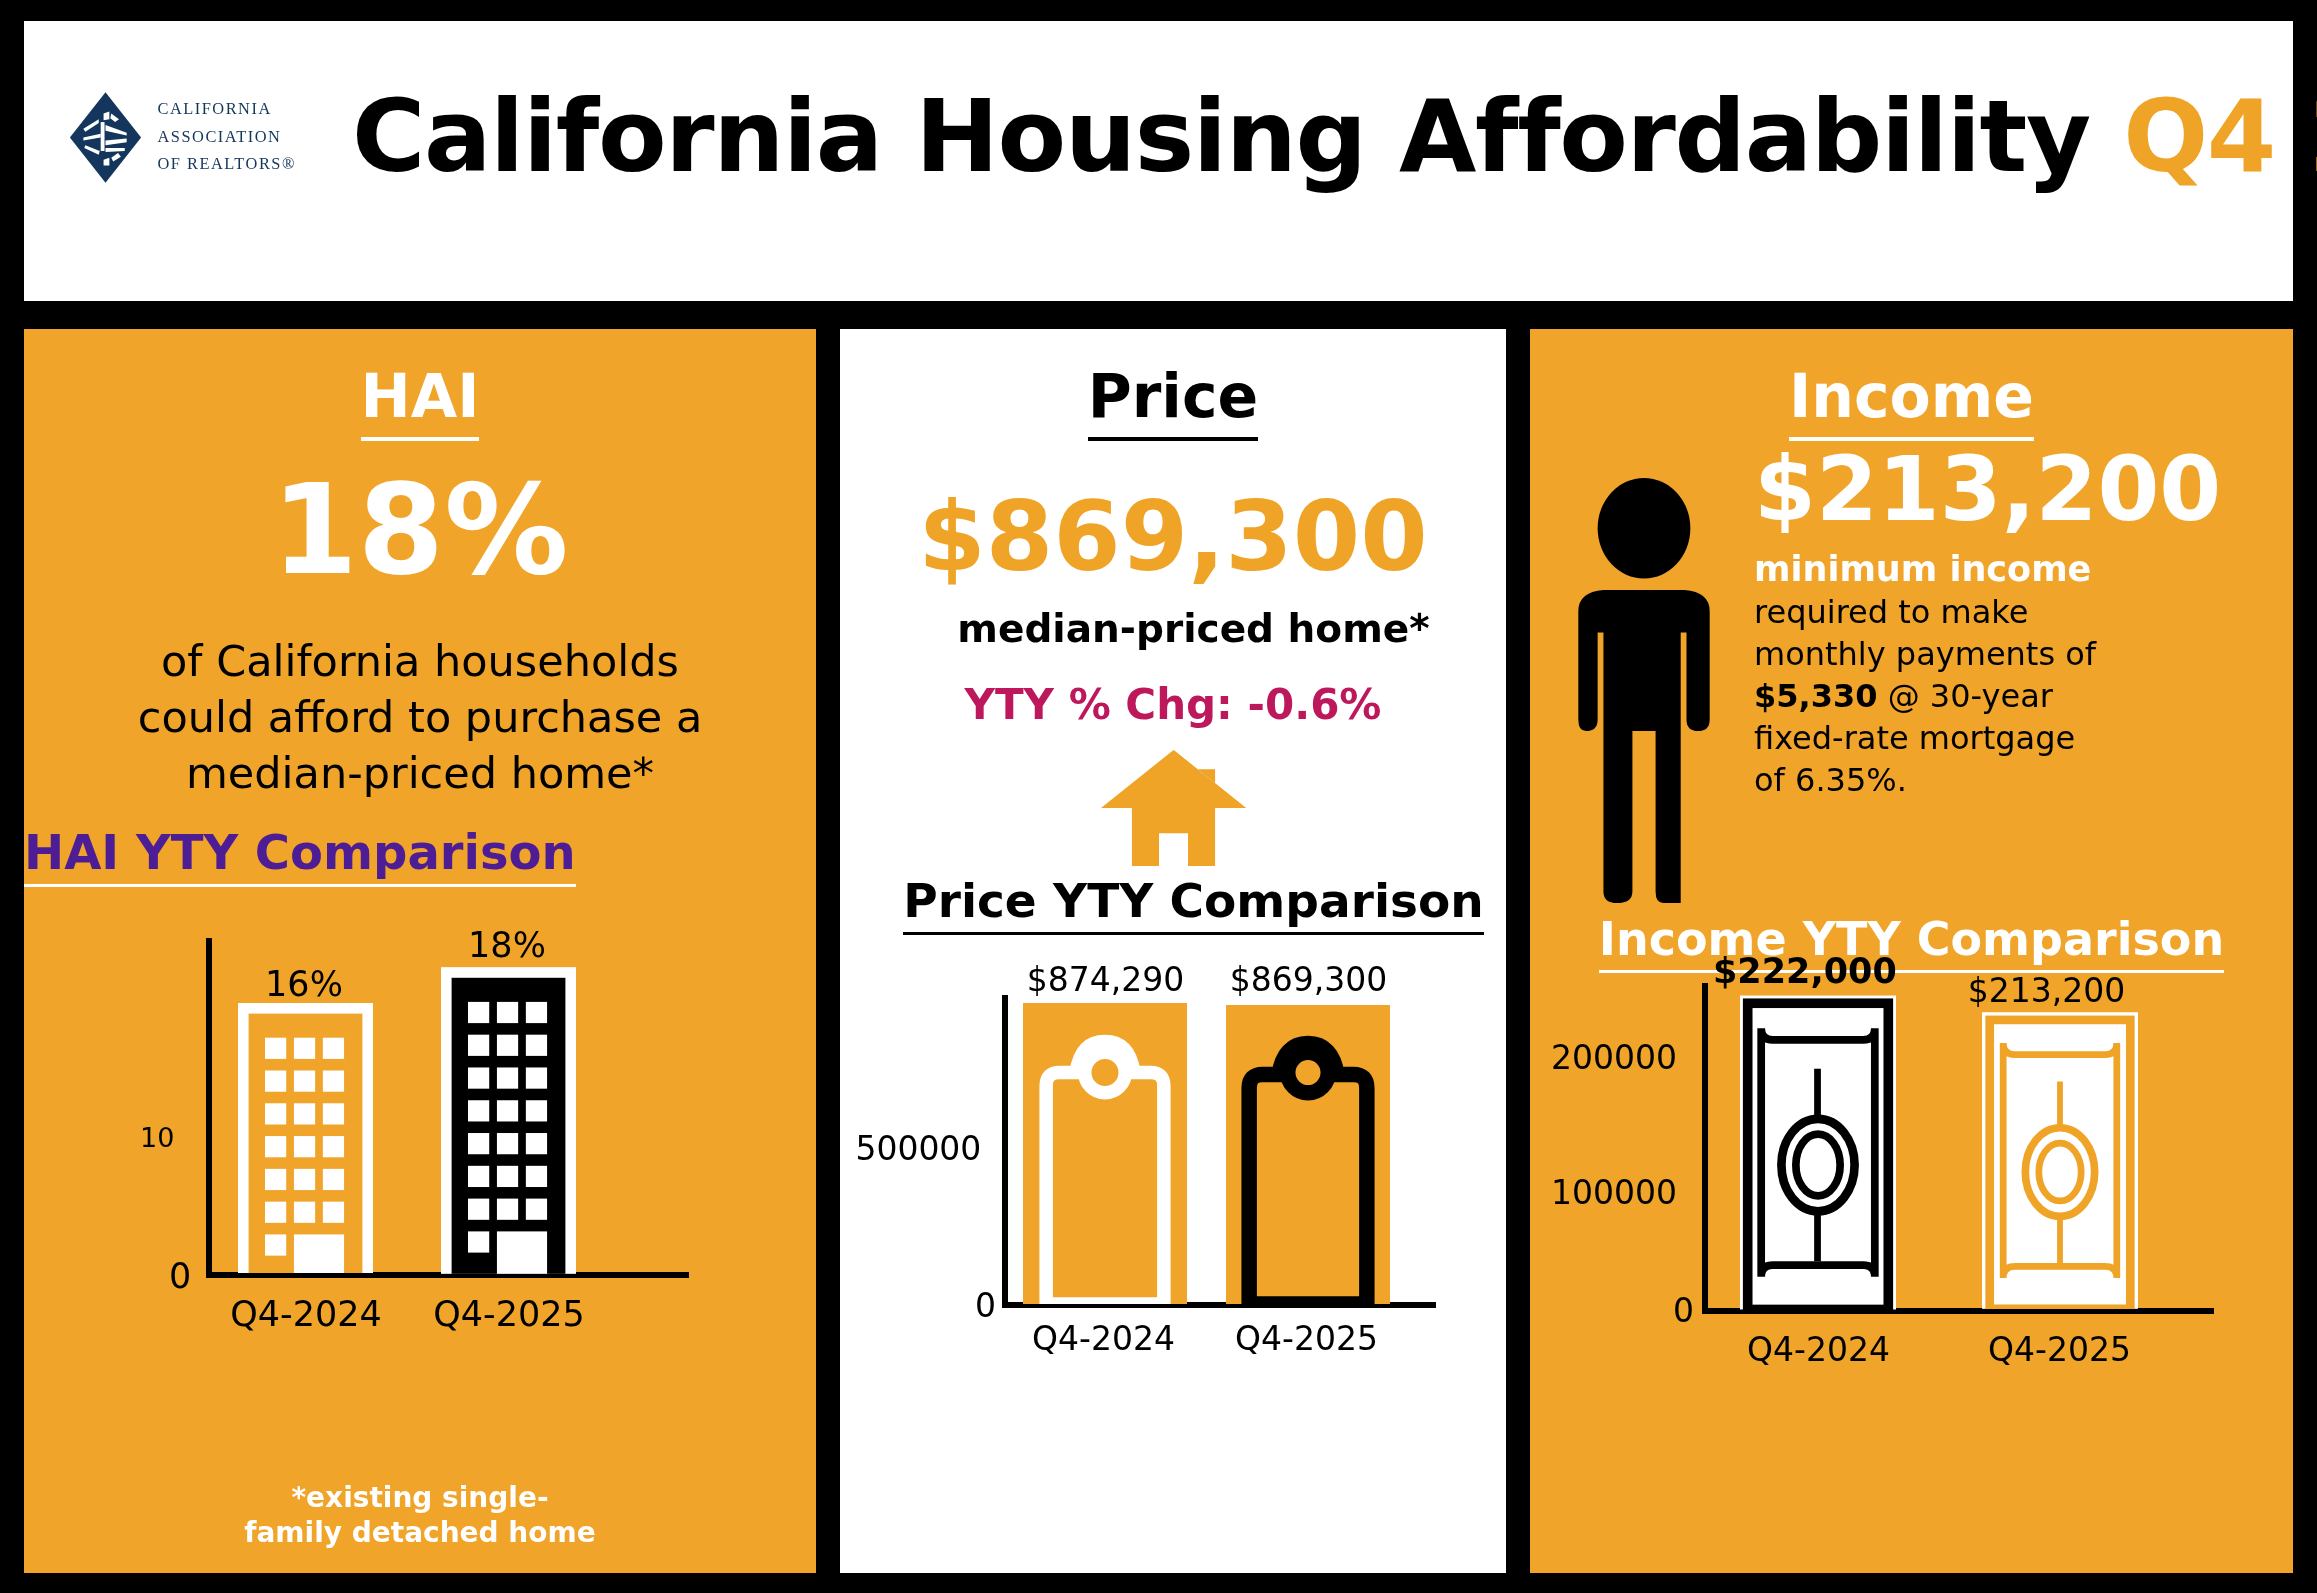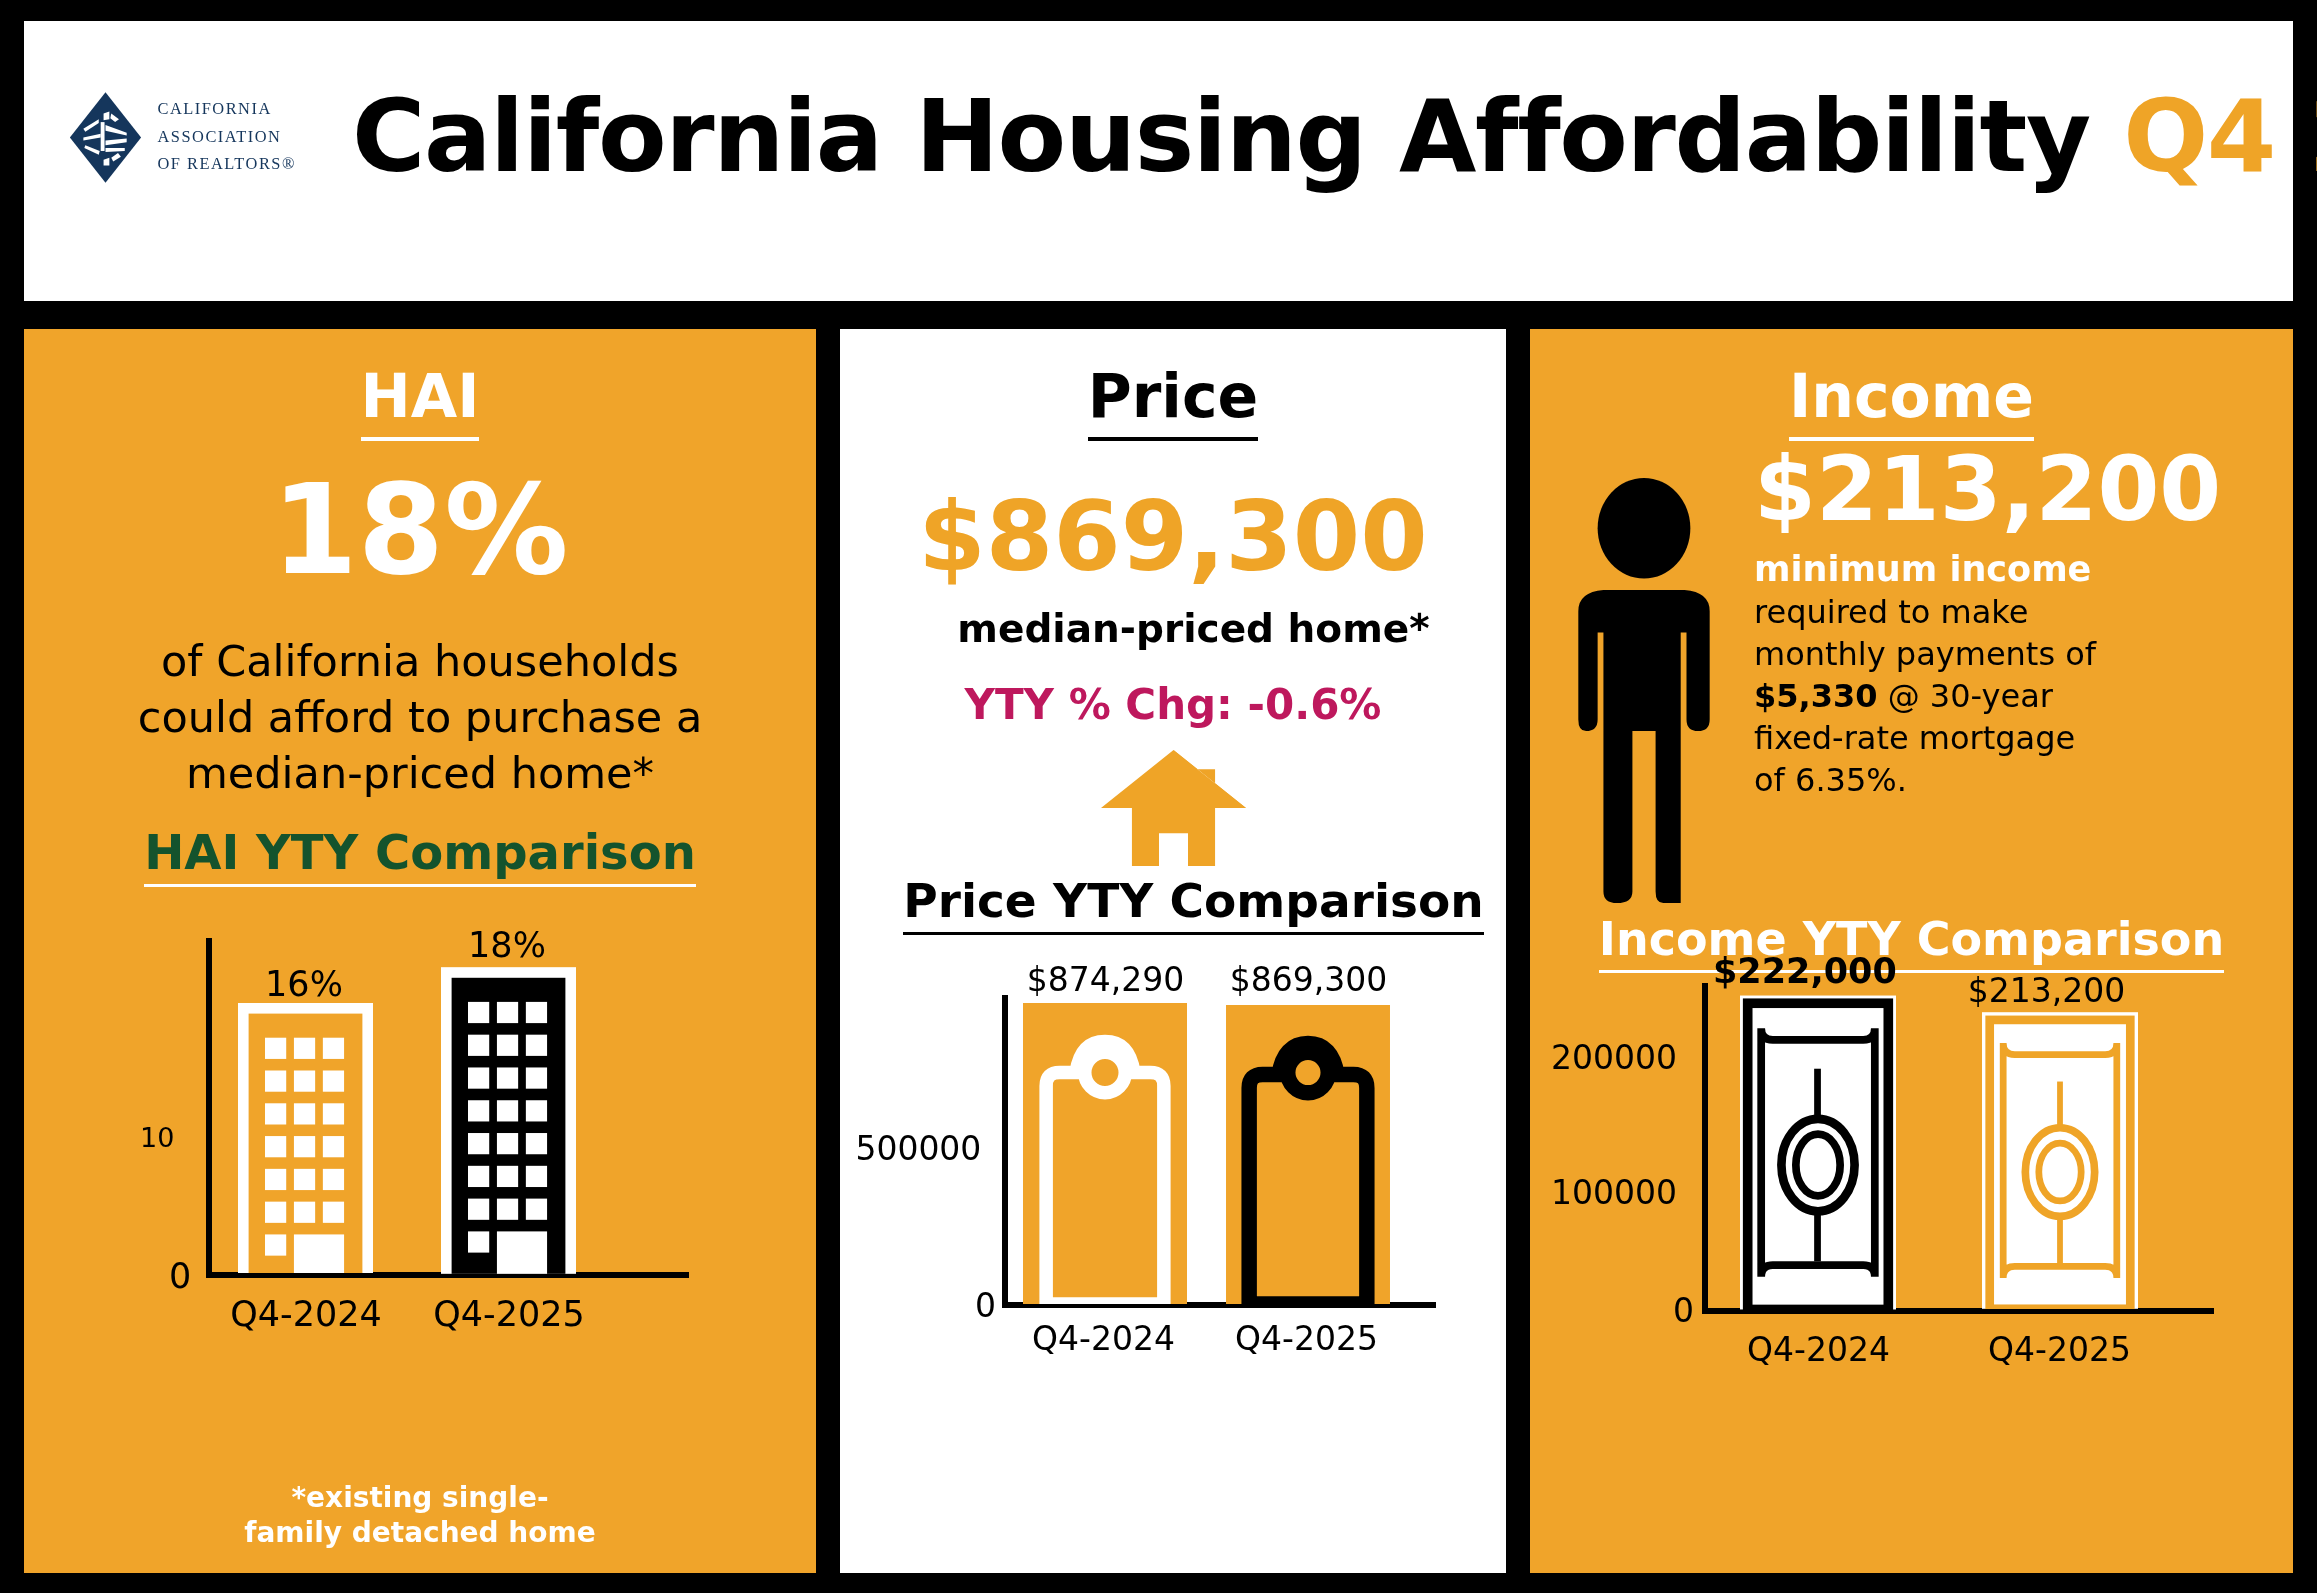--- a/index.html
+++ b/index.html
@@ -28,21 +28,21 @@
   .p-head{text-align:center;font-family:"DejaVu Sans",sans-serif;font-weight:bold;font-size:60px;
           line-height:1;padding-top:37px;}
   .p-head span{border-bottom:4.8px solid currentColor;padding-bottom:5.8px;}
   .hw{color:#fff;} .hb{color:#000;}
 
   .big-num{text-align:center;font-family:"DejaVu Sans",sans-serif;font-weight:bold;line-height:1;}
 
   .hai-num{font-size:124px;color:#fff;margin-top:42px;}
   .hai-sub{margin:41px auto 0;width:618px;text-align:center;color:#000;font-size:43px;line-height:56px;
            font-family:"DejaVu Sans",sans-serif;}
-  .hai-chart-title{text-align:center;margin-top:27px;color:#14532d;font-family:"DejaVu Sans",sans-serif;
+  .hai-chart-title{margin-top:27px;color:#4c1d95;font-family:"DejaVu Sans",sans-serif;
            font-weight:bold;font-size:48px;line-height:1;}
   .hai-chart-title span{border-bottom:3.9px solid #fff;padding-bottom:3.9px;}
   .hai-foot{position:absolute;left:0;right:0;bottom:23px;text-align:center;color:#fff;
             font-family:"DejaVu Sans",sans-serif;font-weight:bold;font-size:28px;line-height:35px;}
 
   .price-num{font-size:97px;color:#EFA427;margin-top:62px;}
   .price-sub{text-align:center;color:#000;font-size:39px;font-weight:bold;margin-top:21px;
              font-family:"DejaVu Sans",sans-serif;padding-left:41px;}
   .price-chg{text-align:center;color:#be185d;font-size:42px;font-weight:bold;margin-top:29px;
              font-family:"DejaVu Sans",sans-serif;}

